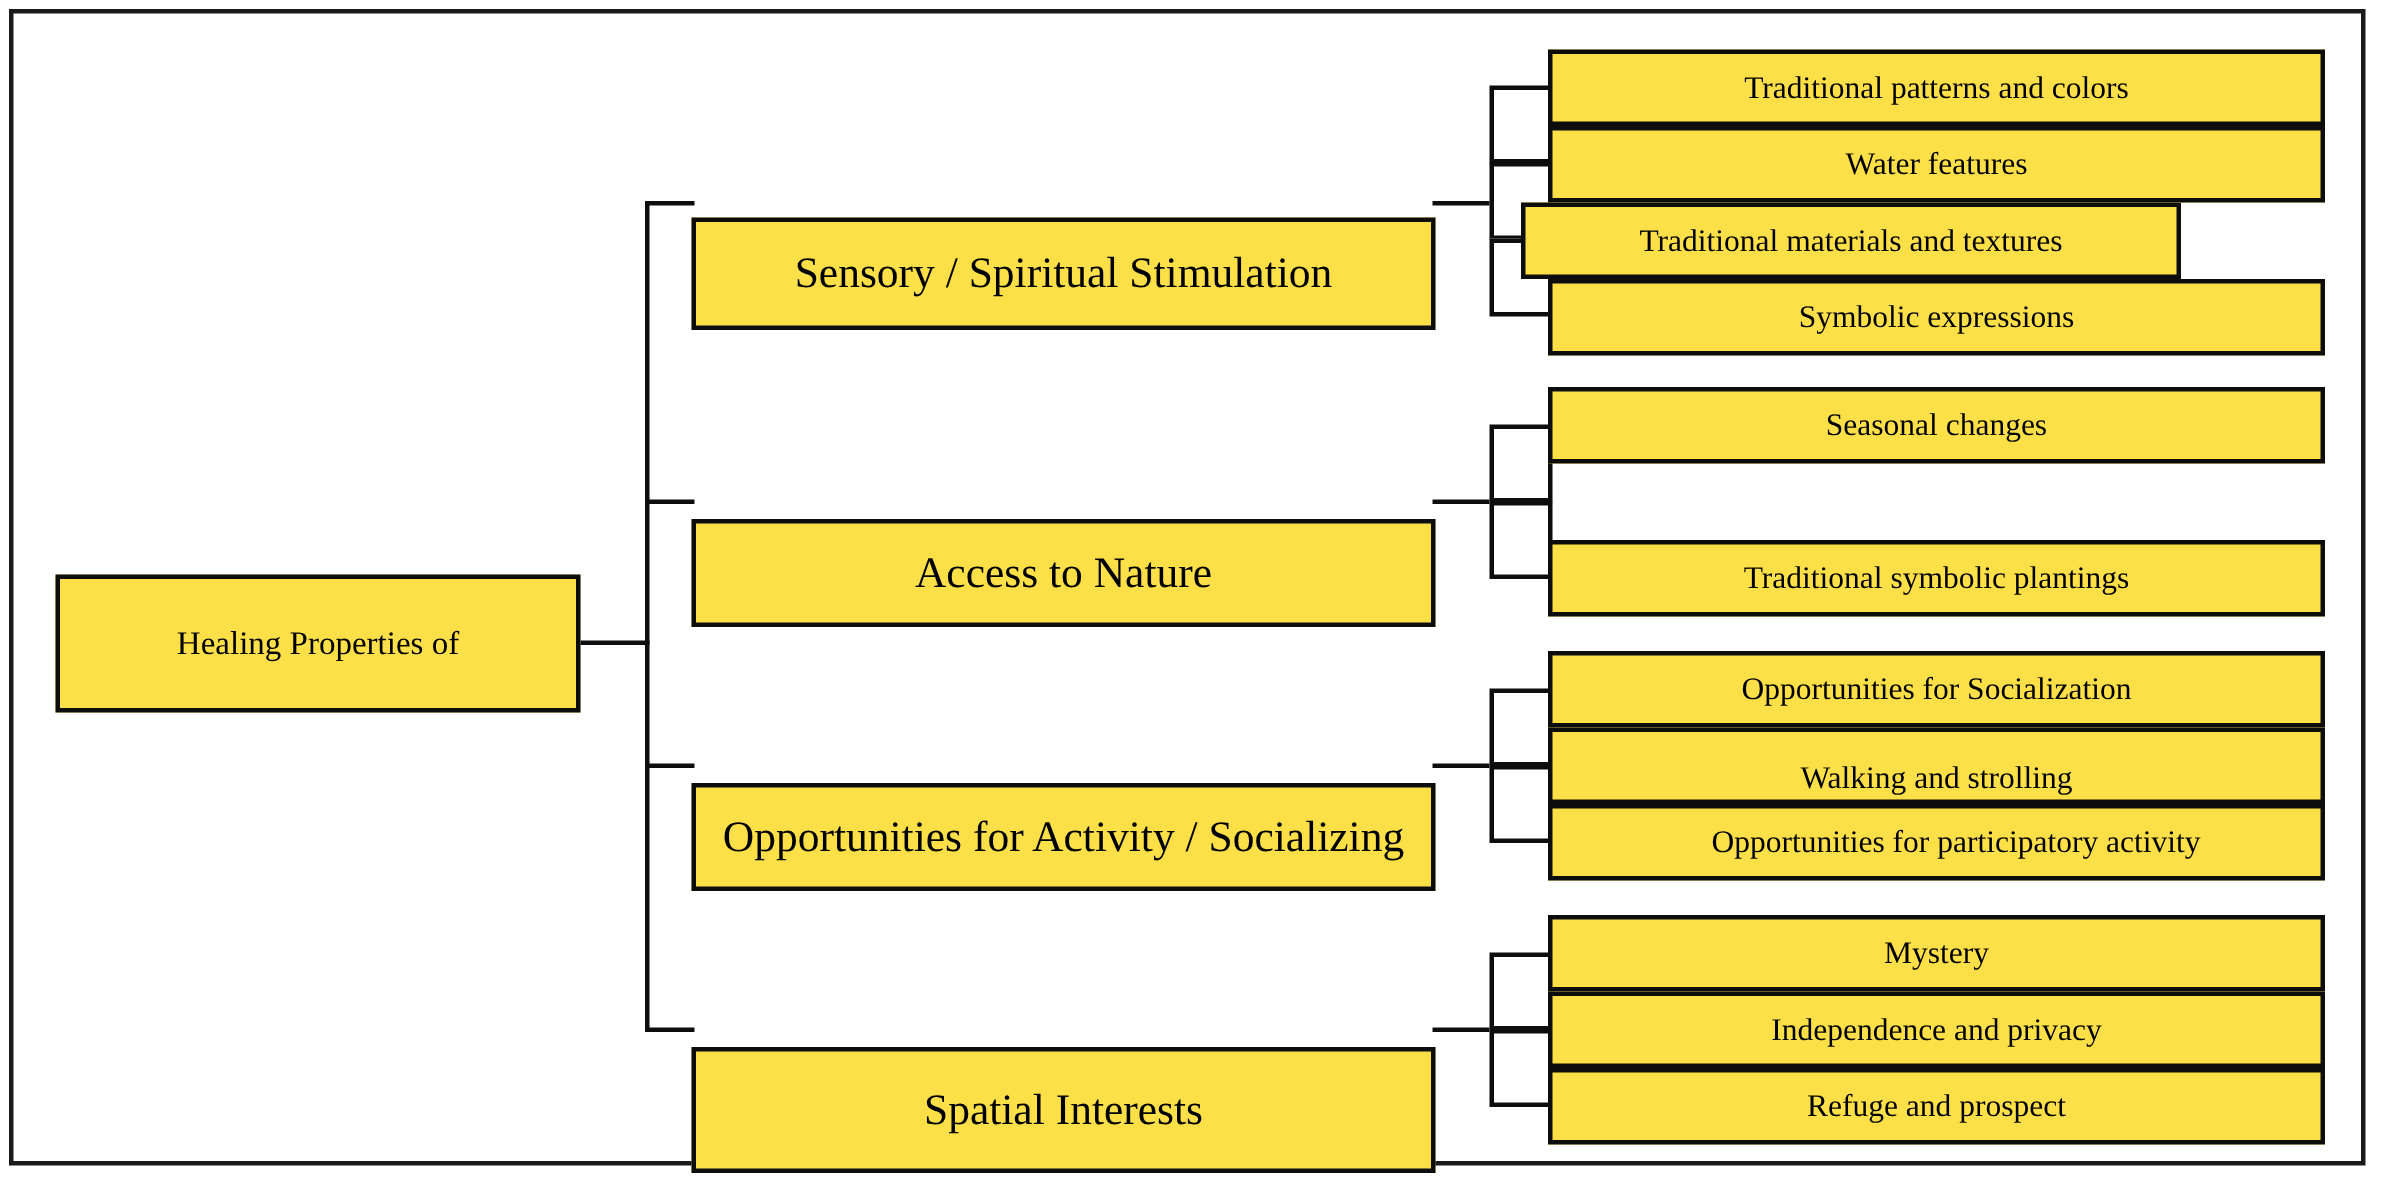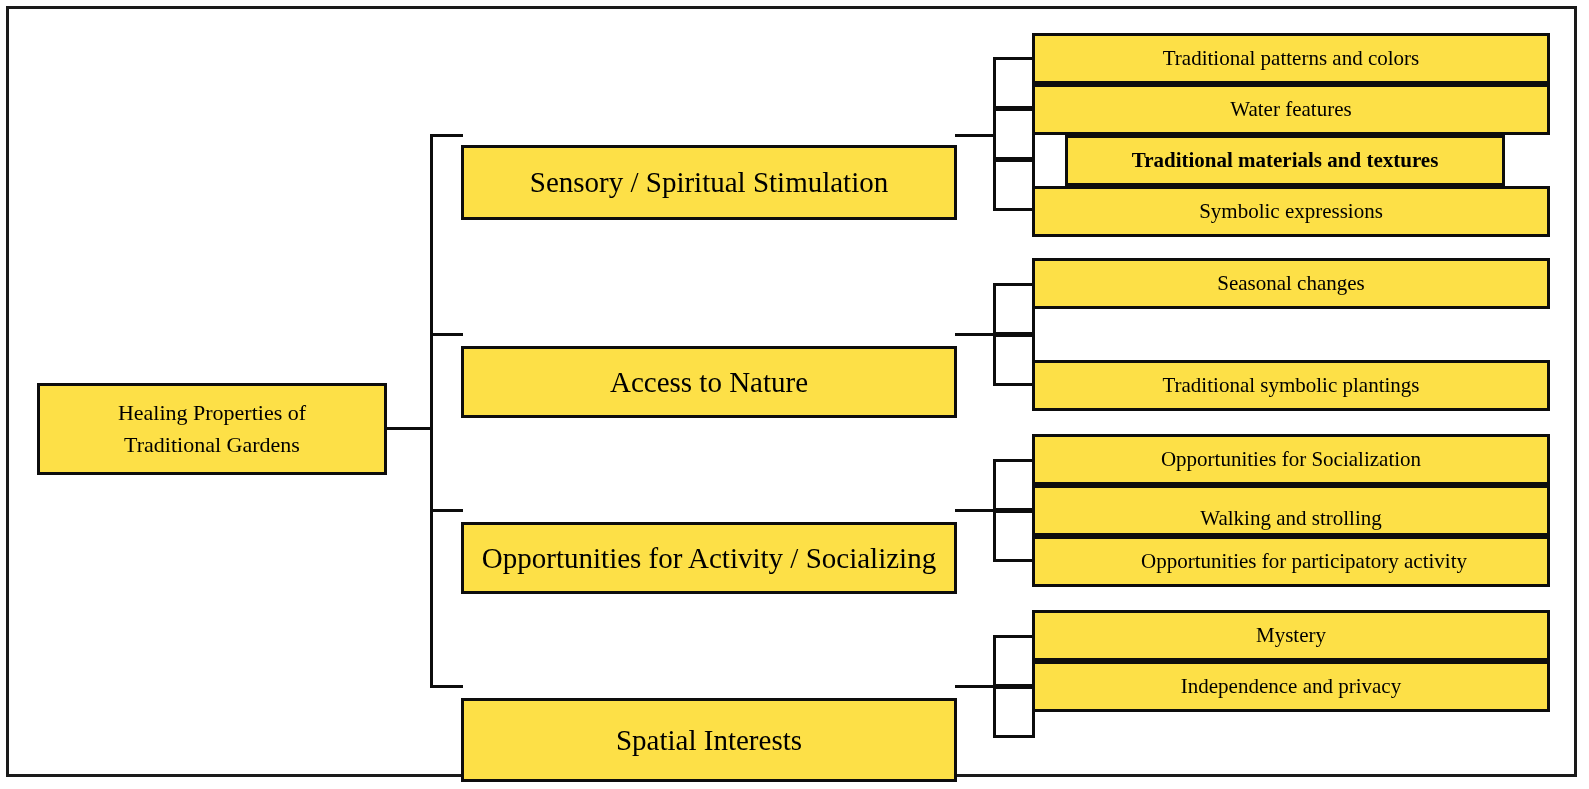--- a/index.html
+++ b/index.html
@@ -79,21 +79,20 @@
 </head>
 <body>
 
 <div id="canvas">
 
   <div class="frame"></div>
 
   <div class="node root" style="left:37px; top:383px; width:350px; height:92px;">
     <div>
       <span>Healing Properties of</span>
-      <span>Traditional Gardens</span>
     </div>
   </div>
 
   <div class="hline" style="left:387px; top:427px; width:46px;"></div>
 
   <div class="vline" style="left:430px; top:135px; height:551px;"></div>
 
   <div class="hline" style="left:430px; top:134px; width:33px;"></div>
 
   <div class="node cat" style="left:461px; top:97px; width:496px; height:75px;">
@@ -105,21 +104,21 @@
   <div class="ladder-cell" style="left:993px; top:57px; width:42px; height:52px;"></div>
   <div class="ladder-cell" style="left:993px; top:108px; width:42px; height:52px;"></div>
   <div class="ladder-cell" style="left:993px; top:159px; width:42px; height:52px;"></div>
 
   <div class="node leaf" style="left:1032px; top:33px; width:518px; height:51px;">
     <span>Traditional patterns and colors</span>
   </div>
   <div class="node leaf" style="left:1032px; top:84px; width:518px; height:51px;">
     <span>Water features</span>
   </div>
-  <div class="node leaf" style="left:1065px; top:135px; width:440px; height:51px;font-weight:bold;">
+  <div class="node leaf" style="left:1014px; top:135px; width:440px; height:51px;">
     <span>Traditional materials and textures</span>
   </div>
   <div class="node leaf" style="left:1032px; top:186px; width:518px; height:51px;">
     <span>Symbolic expressions</span>
   </div>
 
   <div class="hline" style="left:430px; top:333px; width:33px;"></div>
 
   <div class="node cat" style="left:461px; top:298px; width:496px; height:72px;">
     <span>Access to Nature</span>
@@ -168,14 +167,17 @@
 
   <div class="ladder-cell" style="left:993px; top:635px; width:42px; height:52px;"></div>
   <div class="ladder-cell" style="left:993px; top:686px; width:42px; height:52px;"></div>
 
   <div class="node leaf" style="left:1032px; top:610px; width:518px; height:51px;">
     <span>Mystery</span>
   </div>
   <div class="node leaf" style="left:1032px; top:661px; width:518px; height:51px;">
     <span>Independence and privacy</span>
   </div>
+  <div class="node leaf" style="left:1032px; top:712px; width:518px; height:51px;">
+    <span>Refuge and prospect</span>
+  </div>
 
 </div>
 
 </body></html>

